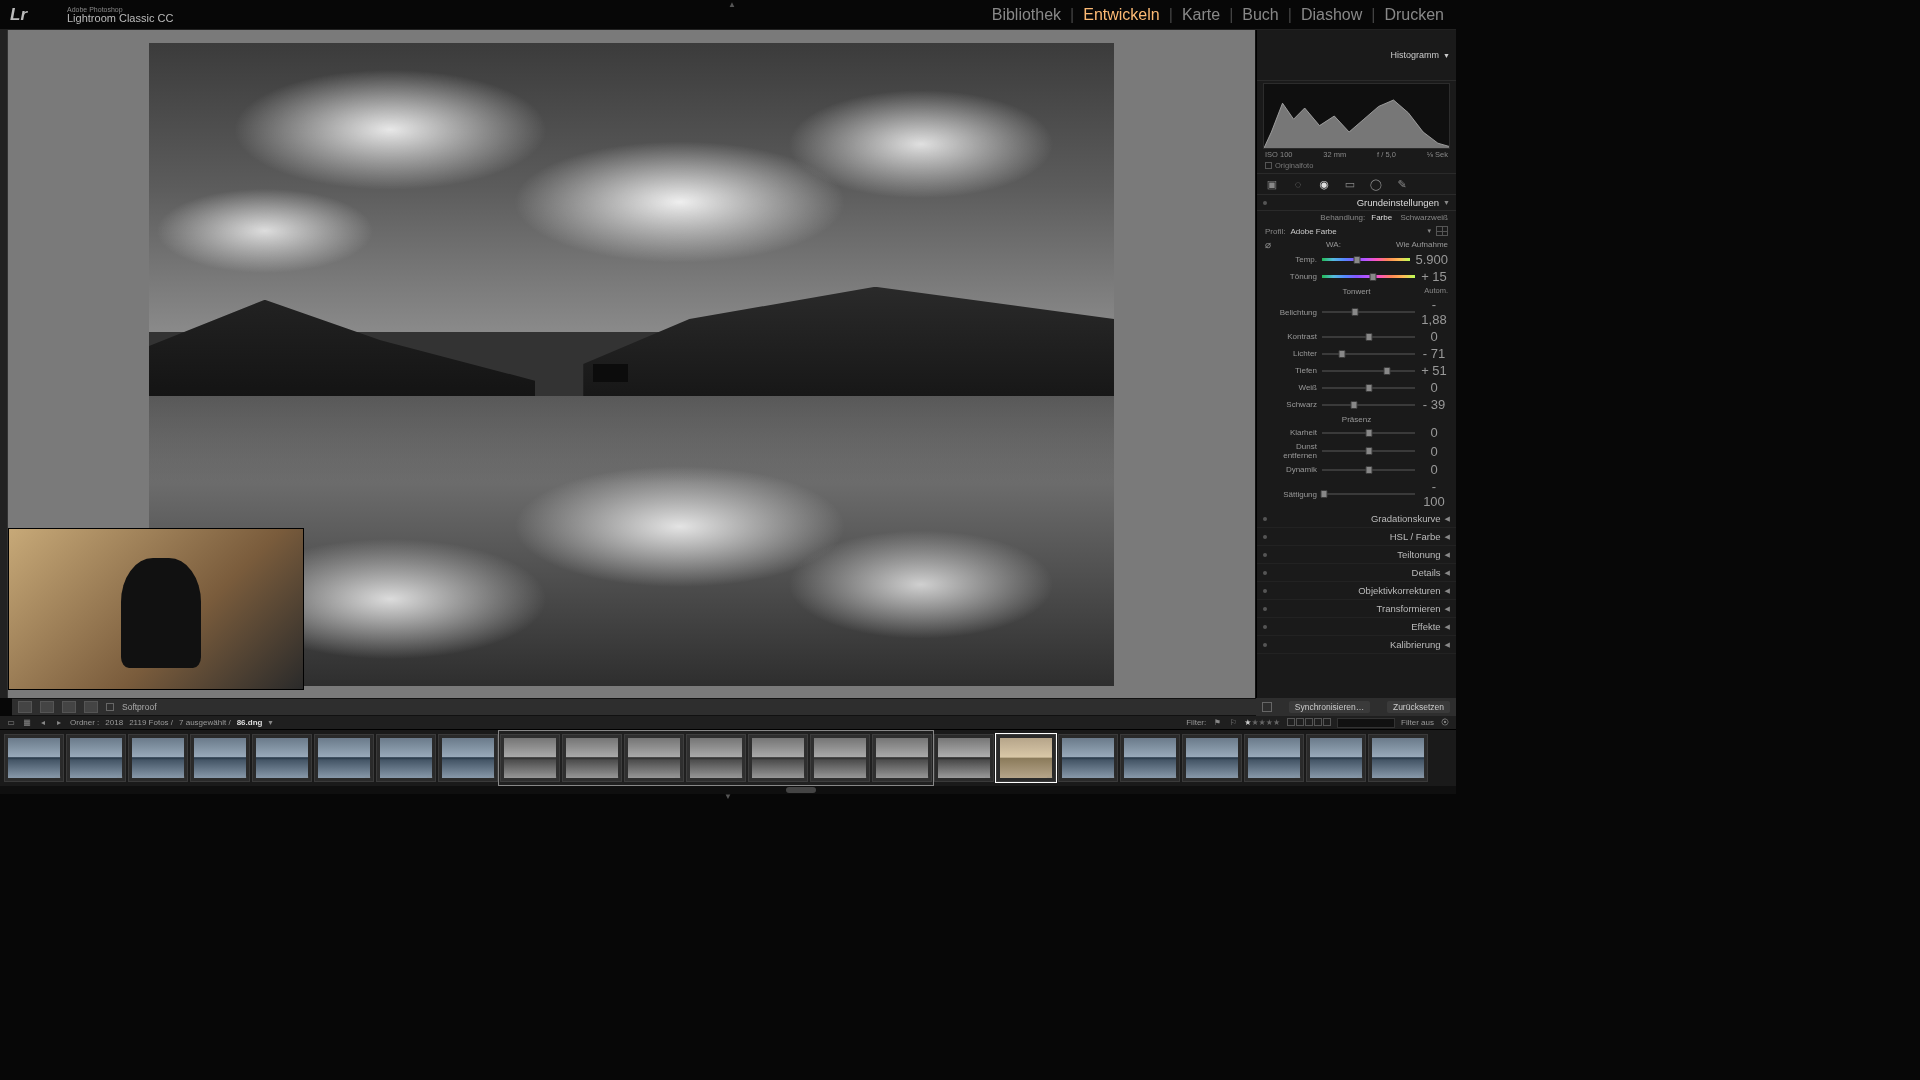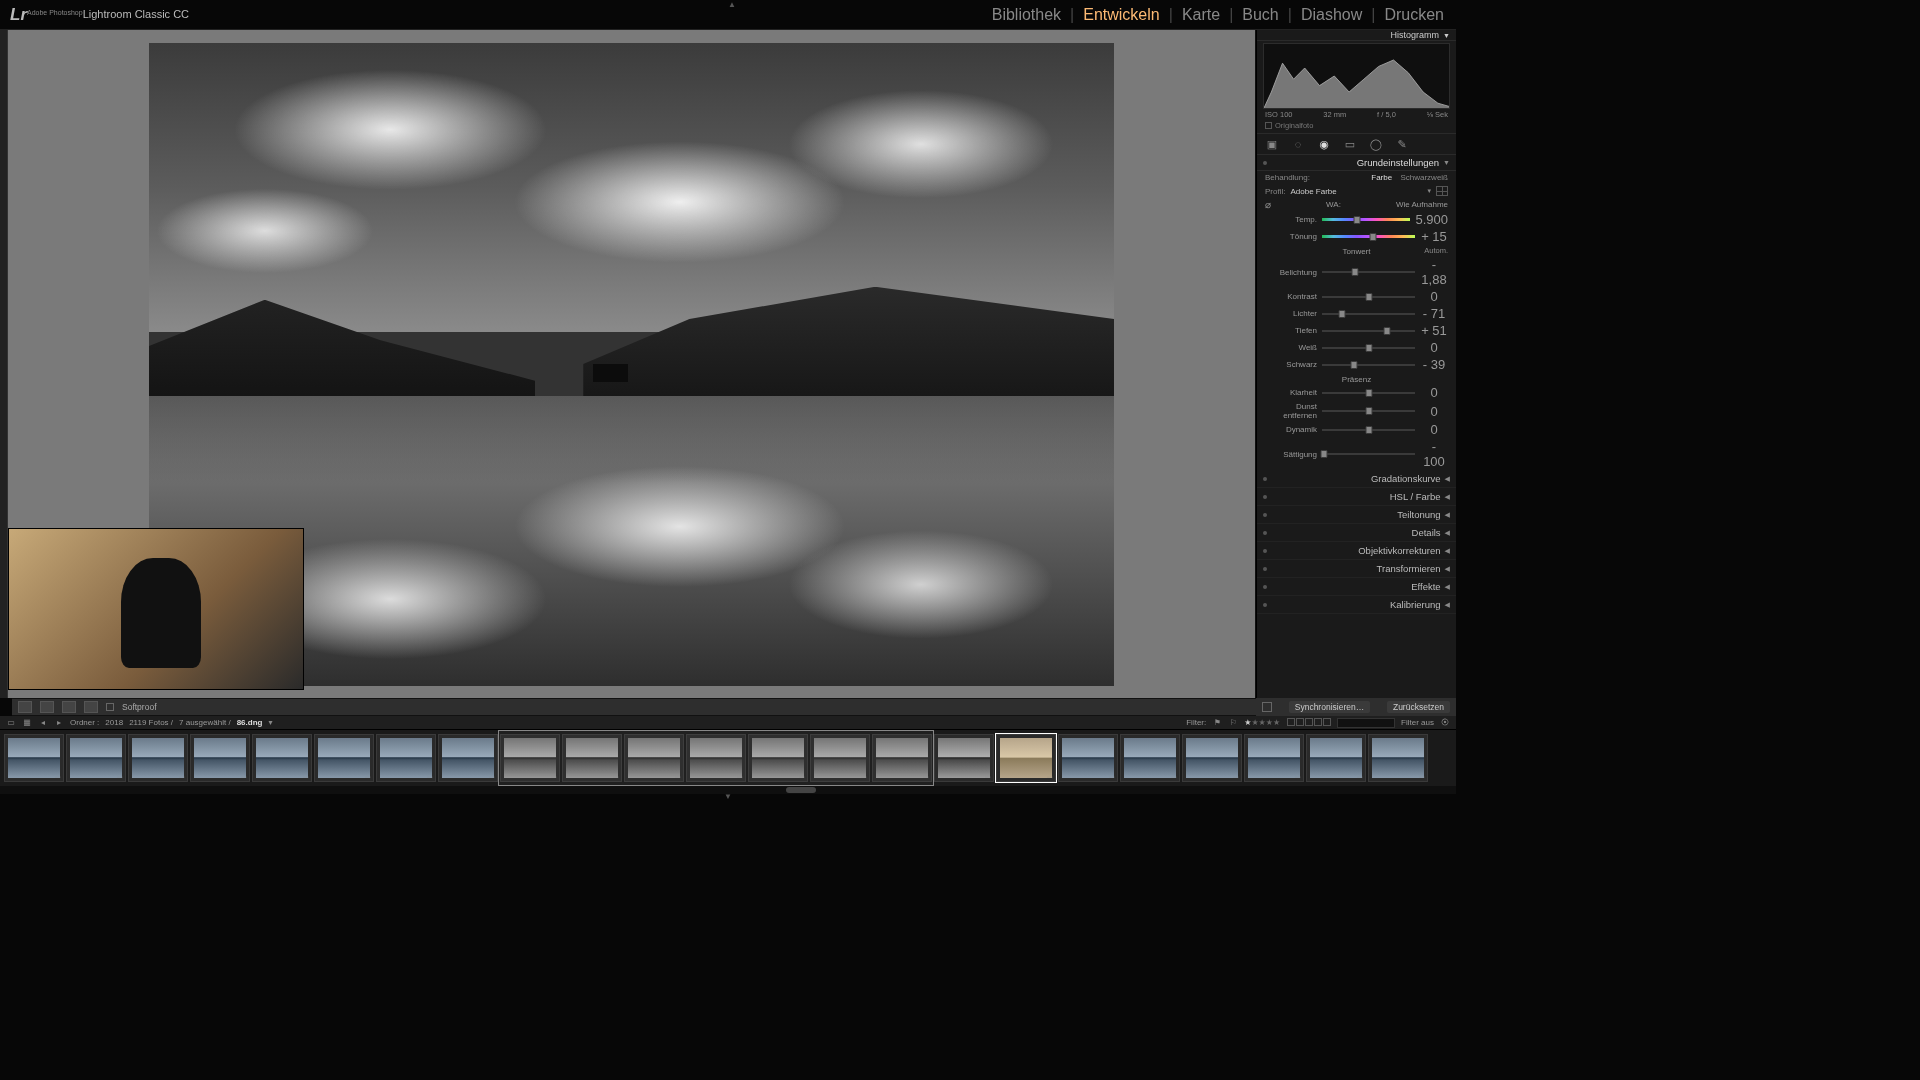--- a/index.html
+++ b/index.html
@@ -2,21 +2,21 @@
 <html><head>
 <meta charset="utf-8">
 <style>
 * { margin: 0; padding: 0; box-sizing: border-box; font-family: "Segoe UI", Arial, sans-serif; user-select: none; }
 body { background: #070707; color: #aaa; width: 1456px; height: 816px; overflow: hidden; position: relative; }
 
 
 .header { height: 30px; display: flex; align-items: center; padding: 0 10px; border-bottom: 1px solid #222; position: relative; }
 .logo-block { display: flex; align-items: center; }
 .lr-logo { font-style: italic; font-weight: bold; font-size: 17px; color: #bbb; }
-.subtitle-block { display: flex; line-height: 1; }
+.subtitle-block { display: flex; flex-direction: column; line-height: 1; margin-left: 40px; }
 .subtitle-small { font-size: 7px; color: #888; }
 .subtitle { font-size: 11px; color: #bbb; }
 .modules { position: absolute; right: 12px; top: 0; height: 30px; display: flex; align-items: center; gap: 9px; font-size: 16px; color: #888; }
 .modules span { cursor: pointer; }
 .modules .sep { color: #444; }
 .modules .active { color: #fdba74; }
 .header-arrow { position: absolute; left: 50%; top: 0; color: #555; font-size: 8px; }
 
 
 .main { display: flex; height: 668px; }
@@ -41,21 +41,21 @@
   linear-gradient(0deg, #2e2e2e 0%, #5a5a5a 50%, #868686 100%); }
 .photo .water::before { content:""; position:absolute; inset:0; background: linear-gradient(180deg, rgba(20,20,20,.4), transparent 30%); }
 
 
 .webcam { position: absolute; left: 0; bottom: 8px; width: 296px; height: 162px; background: linear-gradient(135deg,#c7a978 0%, #7a5c3c 60%, #2a2a2a 100%); z-index: 50; border: 1px solid #000; }
 .webcam::after { content:""; position:absolute; left:38%; top:18%; width:80px; height:110px; background:#111; border-radius:40% 40% 10% 10%; }
 .webcam .face { position:absolute; left:46%; top:22%; width:34px; height:46px; background:#e6c7ac; border-radius:50% 50% 40% 40%; }
 
 
 .right-panel { width: 200px; background: #1a1a1a; border-left: 1px solid #000; font-size: 9px; color: #aaa; display:flex; flex-direction:column; }
-.panel-header { display:flex; justify-content:flex-end; align-items:center; padding: 0 6px; font-size:9px; color:#ccc; border-bottom:1px solid #2a2a2a; }
+.panel-header { display:flex; justify-content:flex-end; align-items:center; padding: 20px 6px; font-size:9px; color:#ccc; border-bottom:1px solid #2a2a2a; }
 .panel-header .tri { margin-left:4px; font-size:7px; }
 
 .histogram { height: 66px; margin: 2px 6px 0 6px; background: #0f0f0f; position:relative; border:1px solid #2c2c2c; }
 .histogram svg { width:100%; height:100%; }
 .histo-info { display:flex; justify-content:space-between; padding: 1px 8px; font-size:7.5px; color:#888; }
 .orig-line { padding: 1px 8px 3px 8px; font-size:7.5px; color:#777; display:flex; align-items:center; gap:3px; border-bottom:1px solid #2a2a2a;}
 .orig-line .cb { width:7px; height:7px; border:1px solid #555; }
 
 .tool-row { display:flex; gap:12px; padding:3px 8px; border-bottom:1px solid #2a2a2a; align-items:center; }
 .tool-row span { width:14px; height:14px; display:flex; align-items:center; justify-content:center; color:#888; font-size:11px; cursor:pointer; }
@@ -71,21 +71,21 @@
 .row .value { flex: 0 0 28px; text-align:center; font-size:13px; }
 .row .full { flex:1; }
 .slider { flex:1; height:10px; position:relative; }
 .slider .track { position:absolute; left:0; right:0; top:4px; height:2px; background:#3a3a3a; }
 .slider .thumb { position:absolute; top:1px; width:7px; height:8px; background:#888; border-radius:1px; transform:translateX(-50%); }
 .slider.rainbow .track { background: linear-gradient(90deg,#2b5,#5bd,#58f,#85f,#b5f,#f5b,#f85,#fb5,#bf5); height:3px; top:3.5px;}
 .subhead { text-align:center; font-size:8px; color:#999; padding:2px 0 0 0; position:relative;}
 .subhead .rightlink { position:absolute; right:8px; top:1px; color:#888; font-size:7.5px; }
 
 .treat-row { display:flex; padding:2px 8px; font-size:8px; }
-.treat-row .l { flex:1; color:#888;}
+.treat-row .l { flex:1; color:#888;text-align:right;}
 .treat-row .opts span { margin-left:6px; color:#888; cursor:pointer;}
 .treat-row .opts span.sel { color:#ddd; }
 
 .profile-row { display:flex; align-items:center; padding:2px 8px; font-size:8px; gap:5px;}
 .profile-row .l { color:#888; }
 .profile-row .v { color:#ccc; flex:1; }
 .profile-row .grid { width:12px; height:10px; border:1px solid #555; background:
   linear-gradient(#555,#555) 50% 0/1px 100% no-repeat,
   linear-gradient(#555,#555) 0 50%/100% 1px no-repeat; cursor:pointer;}
 

